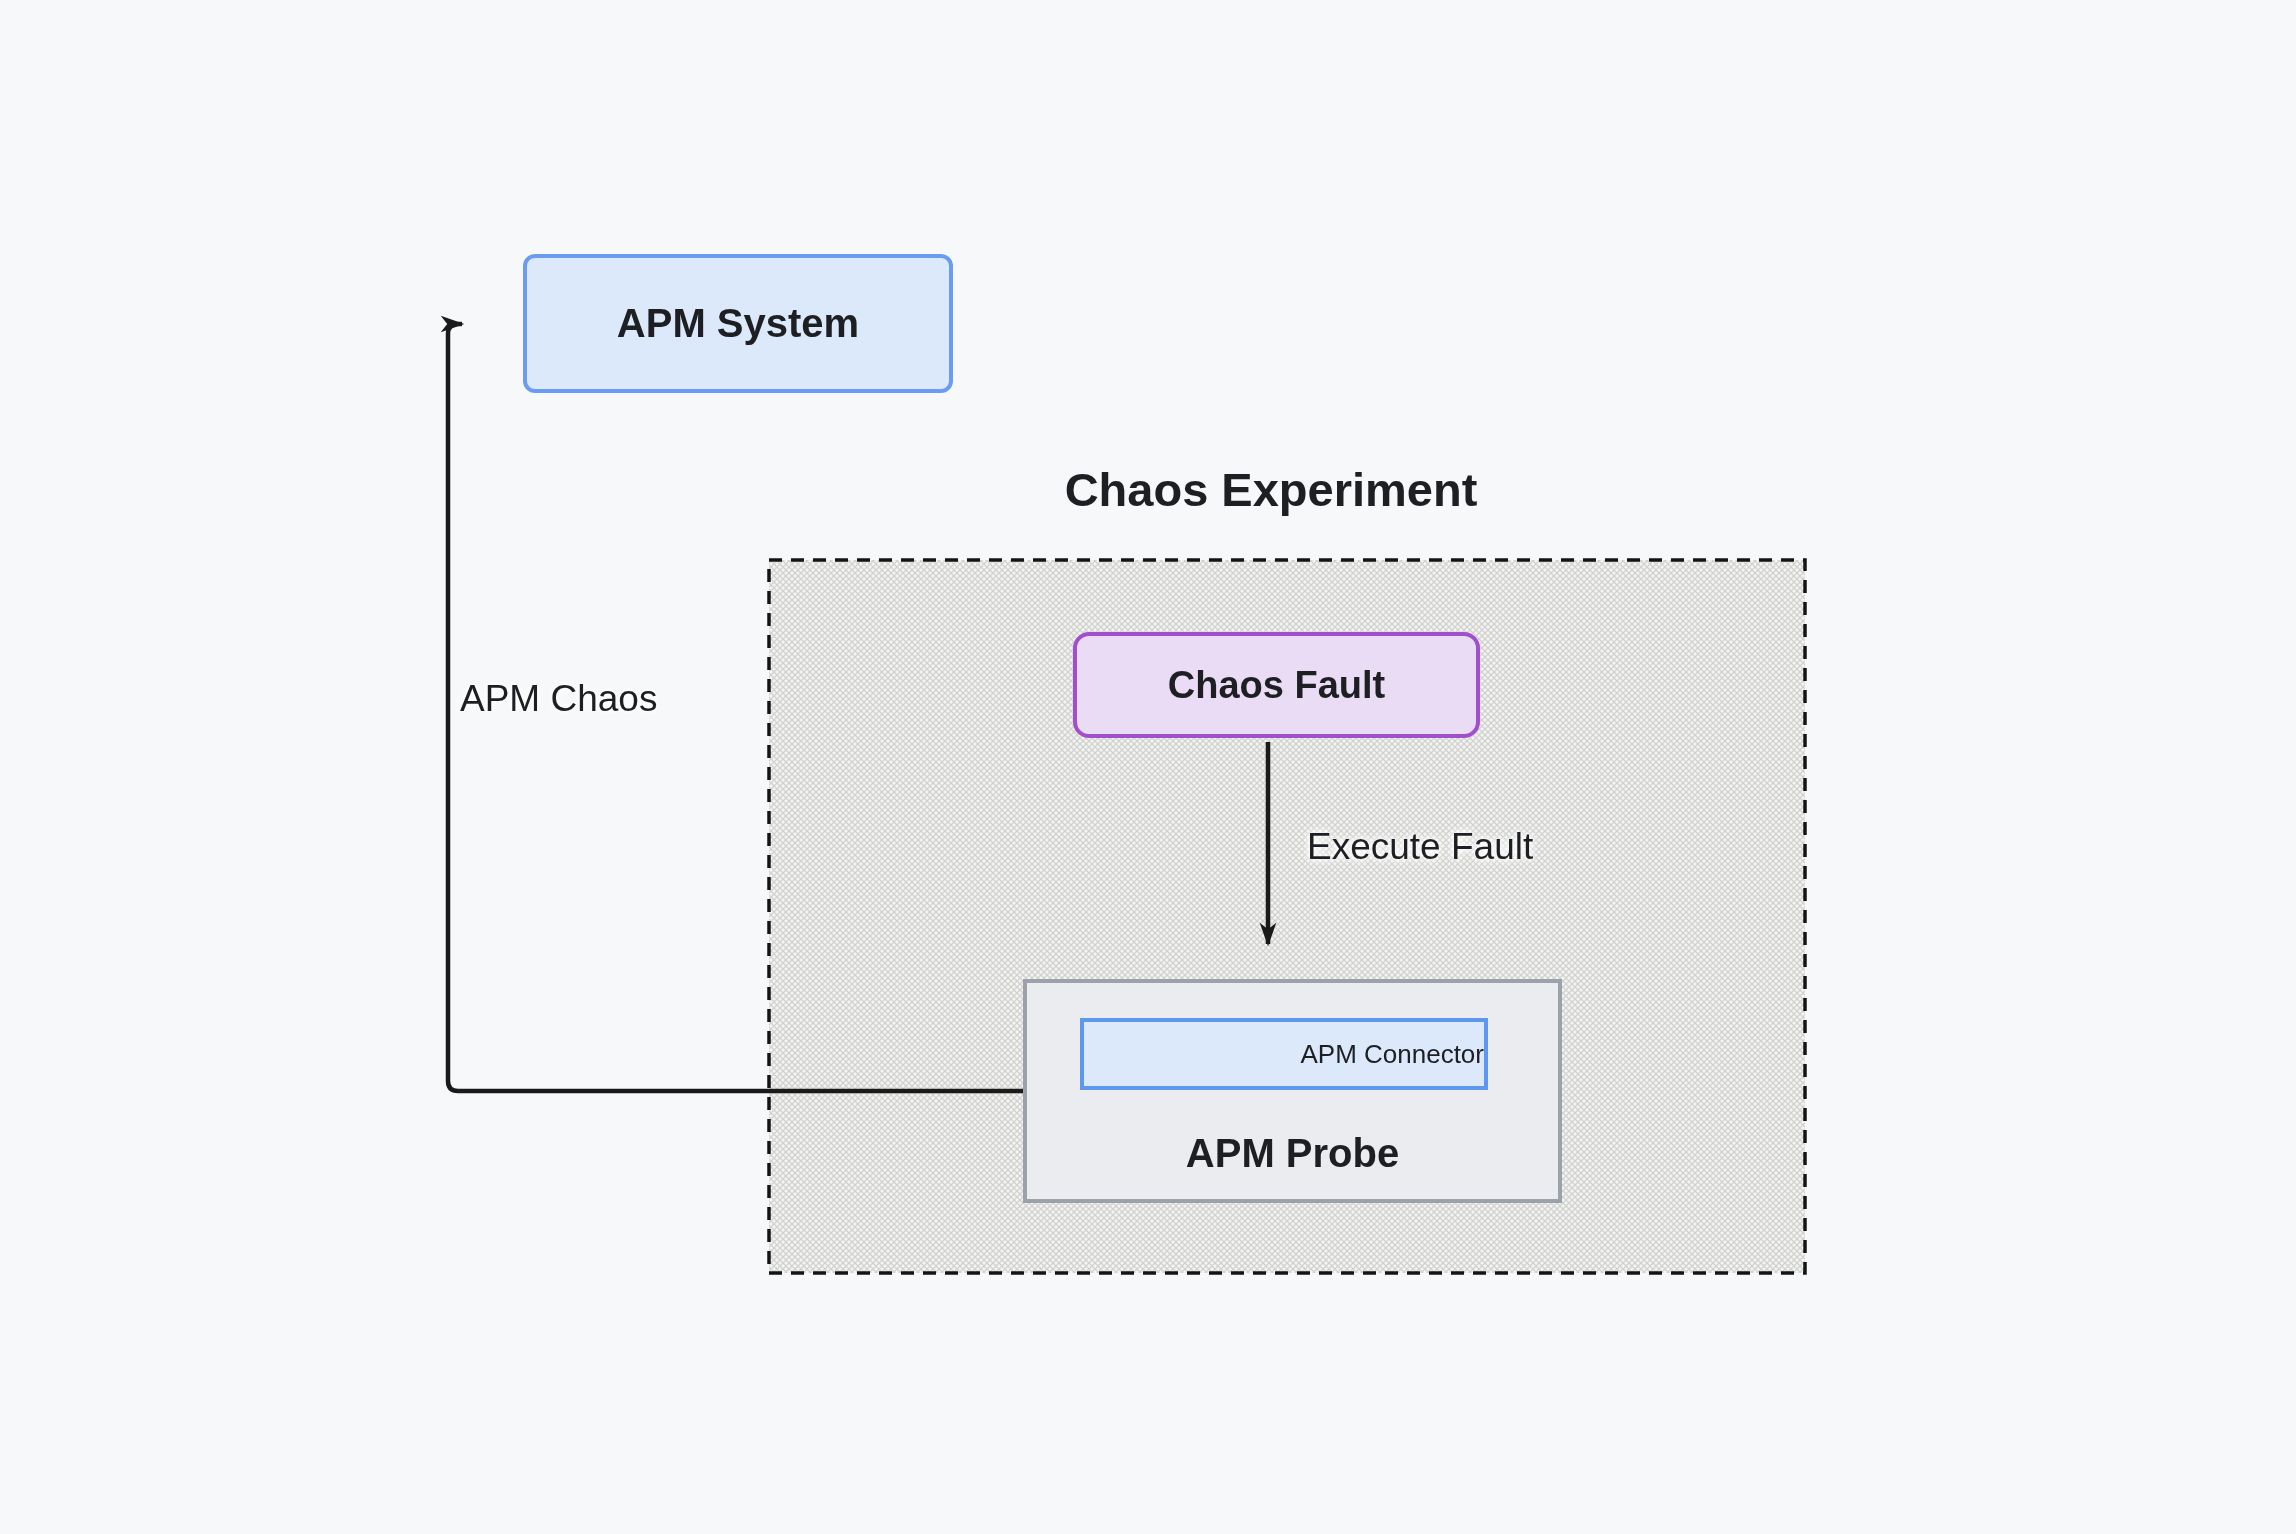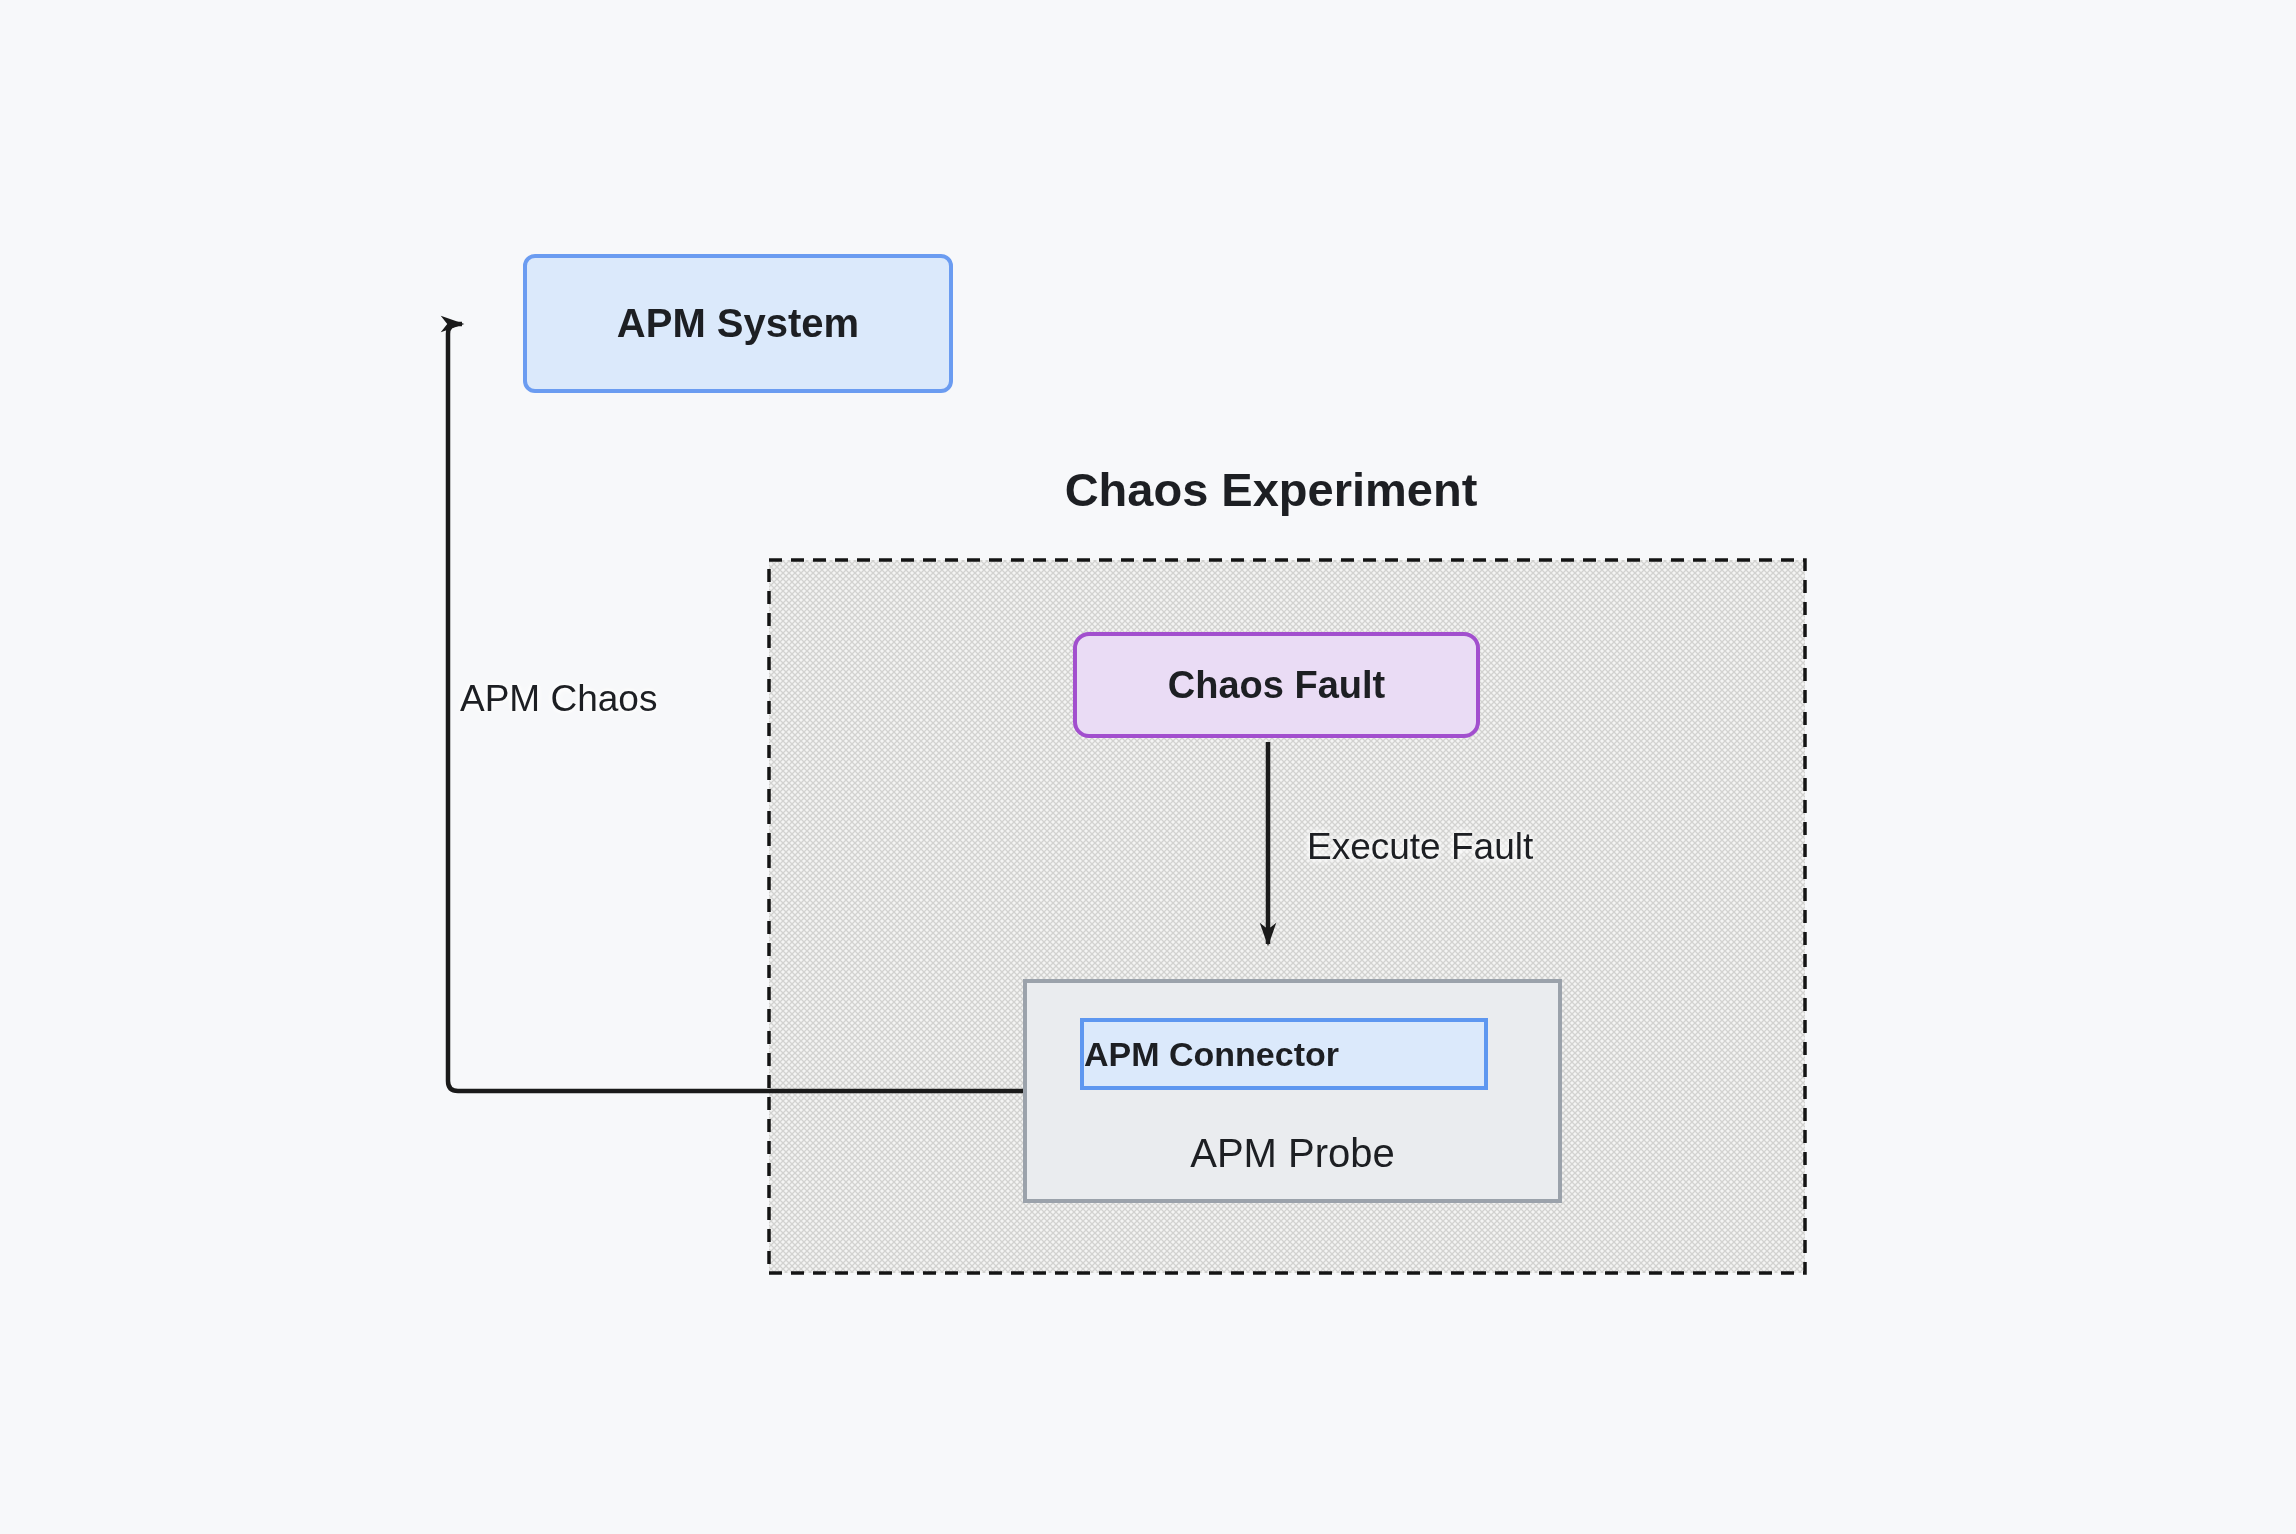--- a/index.html
+++ b/index.html
@@ -51,27 +51,27 @@
     left:1023px;top:979px;width:539px;height:224px;
     background:var(--c-gray-fill);
     border:4px solid var(--c-gray-border);
     z-index:2;
   }
   .apm-connector{
     position:absolute;
     left:53px;top:35px;width:408px;height:72px;
     background:var(--c-blue-fill);
     border:4px solid var(--c-connector-border);
-    display:flex;align-items:center;justify-content:flex-start;
-    font-size:34px;font-weight:700;
+    display:flex;align-items:center;justify-content:flex-end;
+    font-size:26px;font-weight:400;
   }
   .apm-probe-label{
     position:absolute;left:0;right:0;top:148px;
     text-align:center;
-    font-size:40px;font-weight:400;
+    font-size:40px;font-weight:700;
   }
   .diagram-title{
     position:absolute;
     left:1271px;top:462px;
     transform:translateX(-50%);
     font-size:47px;font-weight:600;
     white-space:nowrap;
     z-index:2;
   }
   .edge-label{

